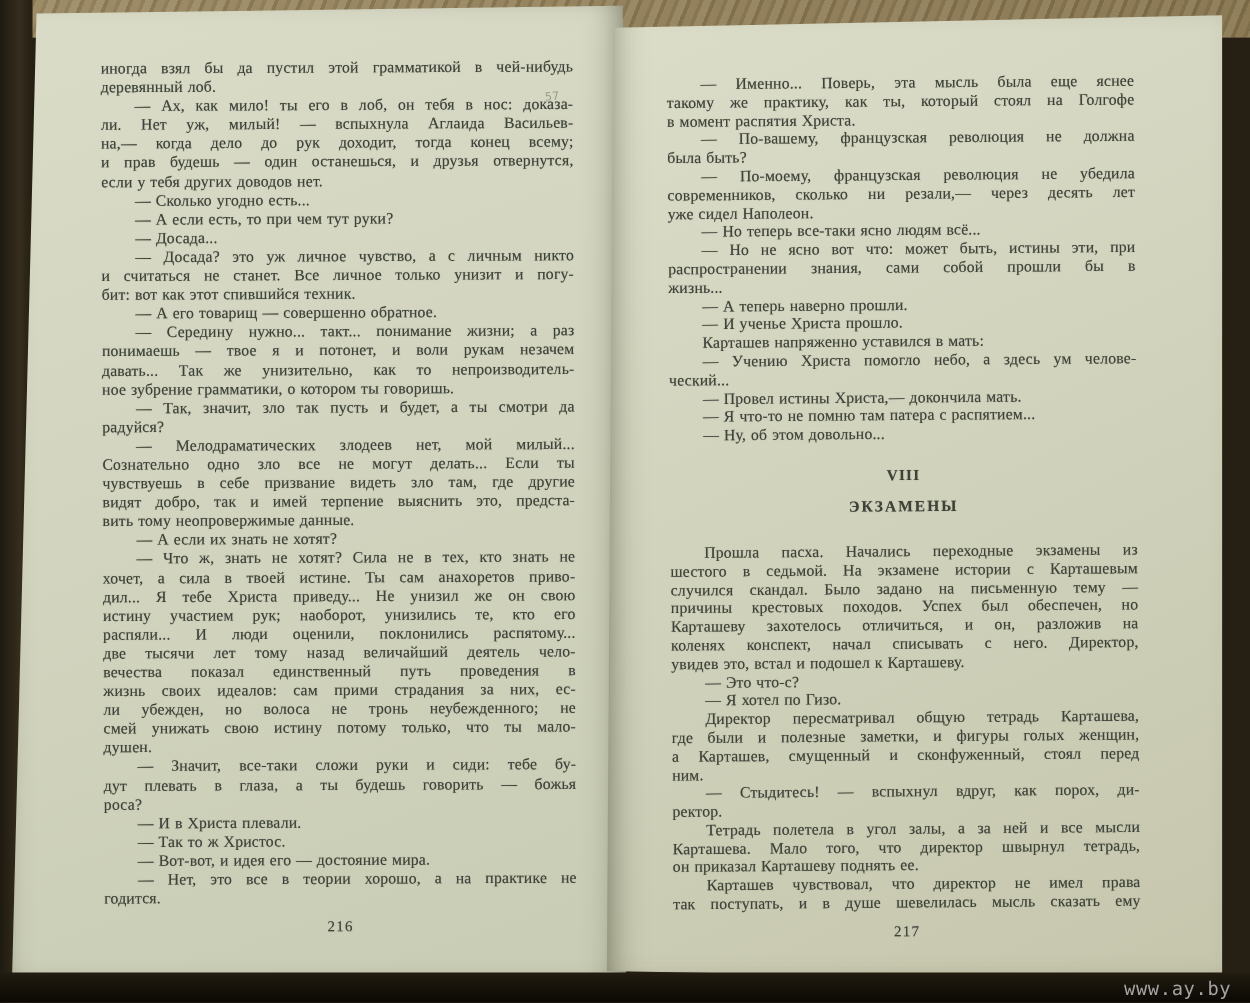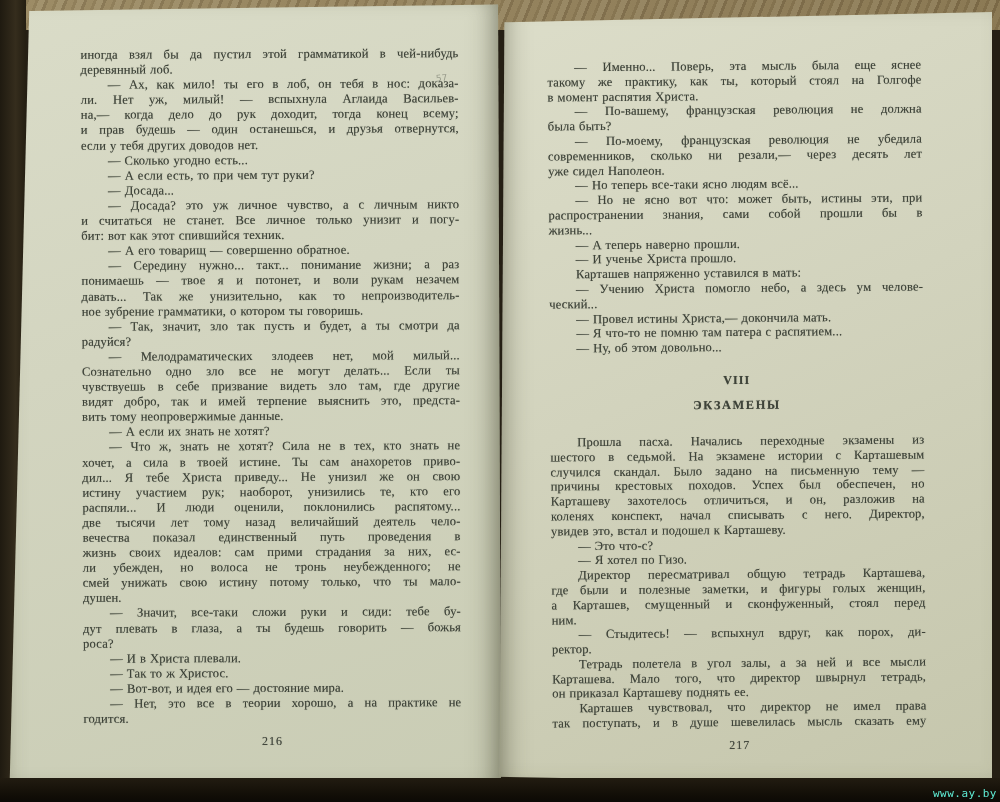--- a/index.html
+++ b/index.html
@@ -31,21 +31,21 @@
     background:linear-gradient(160deg,#dadcc8 0%,#d3d5c0 40%,#c9ccb4 100%);
   }
   .page-left{
     left:8px;top:3px;width:493px;height:788px;
     clip-path:polygon(4.3% 1%, 99.4% 0.2%, 100% 98.7%, 0.3% 99.9%);
     box-shadow:inset -20px 0 26px -14px rgba(55,55,35,.55),
                inset 0 -16px 20px -14px rgba(90,85,60,.35),
                inset 14px 0 20px -14px rgba(90,85,60,.30);
   }
   .page-right{
-    left:495px;top:9px;width:497px;height:781px;
+    left:481px;top:9px;width:497px;height:781px;
     clip-path:polygon(1.9% 1.7%, 100% 0.4%, 100% 99.5%, 0.9% 98.3%);
     background:linear-gradient(155deg,#dcddc9 0%,#d2d3bd 45%,#c5c6ac 100%);
     box-shadow:inset 22px 0 28px -16px rgba(55,55,35,.6),
                inset 0 -16px 22px -14px rgba(90,85,60,.35);
   }
   
   .text-block{position:absolute;color:#3e4339;text-shadow:0 0 0.7px rgba(62,67,57,.6);}
   .tb-left{left:74px;top:44px;width:378px;transform:rotate(-0.25deg);}
   .tb-right{left:55px;top:50px;width:374px;transform:rotate(-0.45deg);}
   .tline{
@@ -63,23 +63,23 @@
   .page-num{
     margin-top:8px;text-align:center;font-size:12px;letter-spacing:1px;
     color:#41463c;
   }
   .margin-note{
     position:absolute;left:428px;top:70px;
     font-size:9px;color:rgba(96,100,88,.5);transform:rotate(-6deg);
     font-family:"DejaVu Sans", sans-serif;
   }
   .watermark{
-    position:absolute;right:3px;bottom:2px;
+    position:absolute;right:15px;bottom:2px;
     font-family:"DejaVu Sans Mono", monospace;
-    font-size:11px;color:#5eead4;letter-spacing:0.5px;
+    font-size:15px;color:#a3a3a3;letter-spacing:0.5px;
   }
 </style>
 </head>
 <body>
 
 <div class="photo">
   <div class="top-edges"></div>
   <div class="left-strip"></div>
 
   <div class="page page-left">

